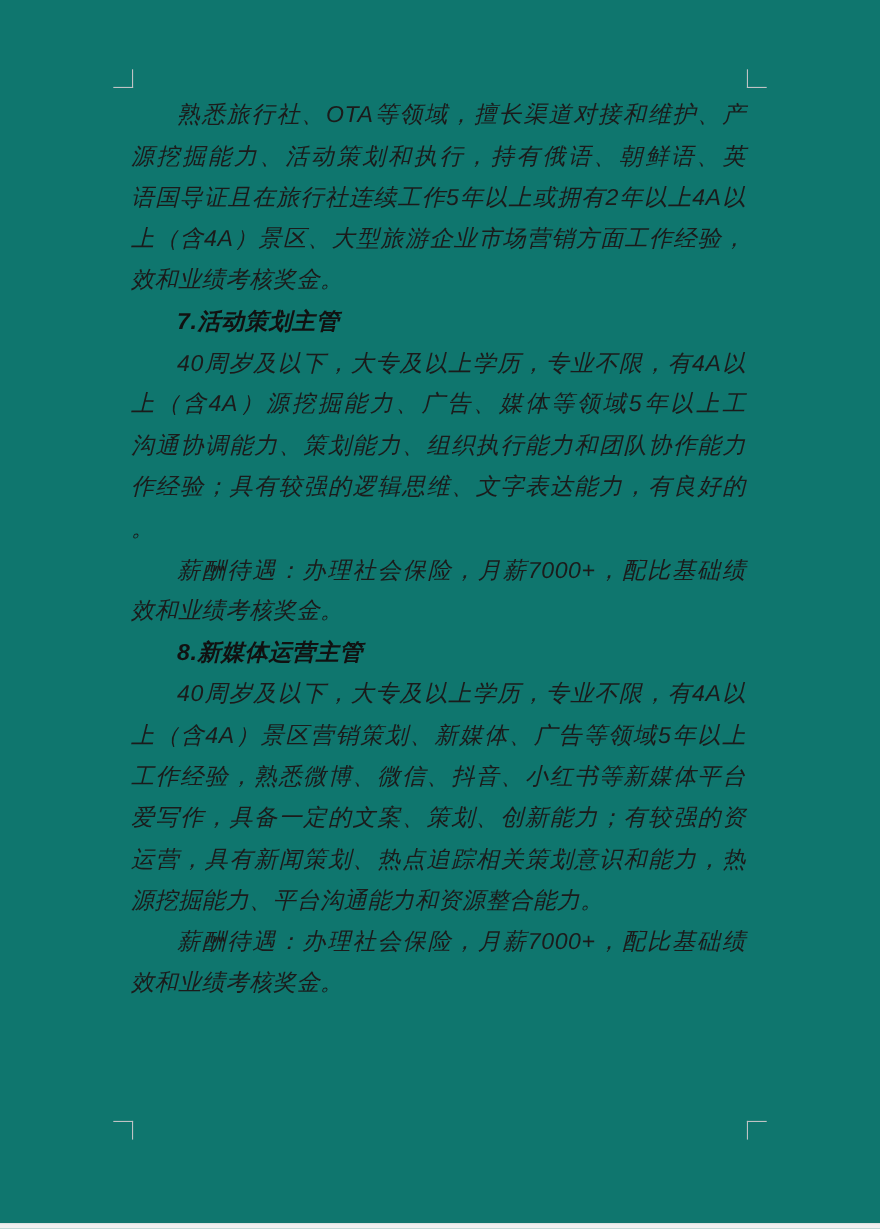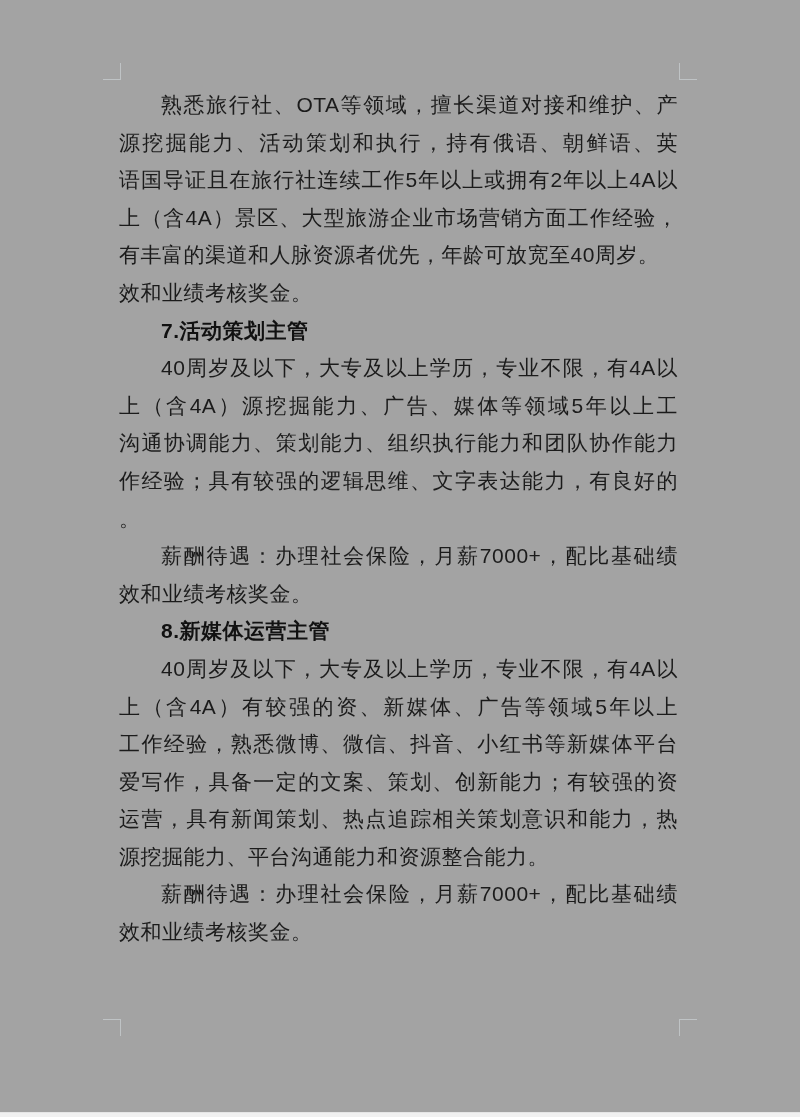--- a/index.html
+++ b/index.html
@@ -10,21 +10,22 @@
   body {
     width: 800px;
     height: 1117px;
     position: relative;
     overflow: hidden;
     font-family: "Liberation Sans", sans-serif;
   }
   .page {
     position: absolute;
     inset: 0;
-    background: #a3a3a3;
+    background: #0f766e;
+    font-style: italic;
   }
   
   .mark {
     position: absolute;
     width: 17px;
     height: 16px;
   }
   .mark.tl { left: 103px; top: 63px;   border-right: 1px solid #bfc3c5; border-bottom: 1px solid #bfc3c5; }
   .mark.tr { left: 679px; top: 63px;   border-left: 1px solid #bfc3c5;  border-bottom: 1px solid #bfc3c5; }
   .mark.bl { left: 103px; top: 1019px; border-right: 1px solid #bfc3c5; border-top: 1px solid #bfc3c5; }
@@ -76,21 +77,20 @@
   <div class="mark bl"></div>
   <div class="mark br"></div>
 
   <div class="textblock">
 
     <div class="para">
       <div class="line fill indent">熟悉旅行社、OTA等领域，擅长渠道对接和维护、产</div>
       <div class="line fill">源挖掘能力、活动策划和执行，持有俄语、朝鲜语、英</div>
       <div class="line fill">语国导证且在旅行社连续工作5年以上或拥有2年以上4A以</div>
       <div class="line fill">上（含4A）景区、大型旅游企业市场营销方面工作经验，</div>
-      <div class="line">有丰富的渠道和人脉资源者优先，年龄可放宽至40周岁。</div>
     </div>
 
     <div class="para">
       <div class="line">效和业绩考核奖金。</div>
     </div>
 
     <div class="para">
       <div class="line heading indent">7.活动策划主管</div>
     </div>
 
@@ -106,21 +106,21 @@
       <div class="line fill indent">薪酬待遇：办理社会保险，月薪7000+，配比基础绩</div>
       <div class="line">效和业绩考核奖金。</div>
     </div>
 
     <div class="para">
       <div class="line heading indent">8.新媒体运营主管</div>
     </div>
 
     <div class="para">
       <div class="line fill indent">40周岁及以下，大专及以上学历，专业不限，有4A以</div>
-      <div class="line fill">上（含4A）有较强的资、新媒体、广告等领域5年以上</div>
+      <div class="line fill">上（含4A）景区营销策划、新媒体、广告等领域5年以上</div>
       <div class="line fill">工作经验，熟悉微博、微信、抖音、小红书等新媒体平台</div>
       <div class="line fill">爱写作，具备一定的文案、策划、创新能力；有较强的资</div>
       <div class="line fill">运营，具有新闻策划、热点追踪相关策划意识和能力，热</div>
       <div class="line">源挖掘能力、平台沟通能力和资源整合能力。</div>
     </div>
 
     <div class="para">
       <div class="line fill indent">薪酬待遇：办理社会保险，月薪7000+，配比基础绩</div>
       <div class="line">效和业绩考核奖金。</div>
     </div>

